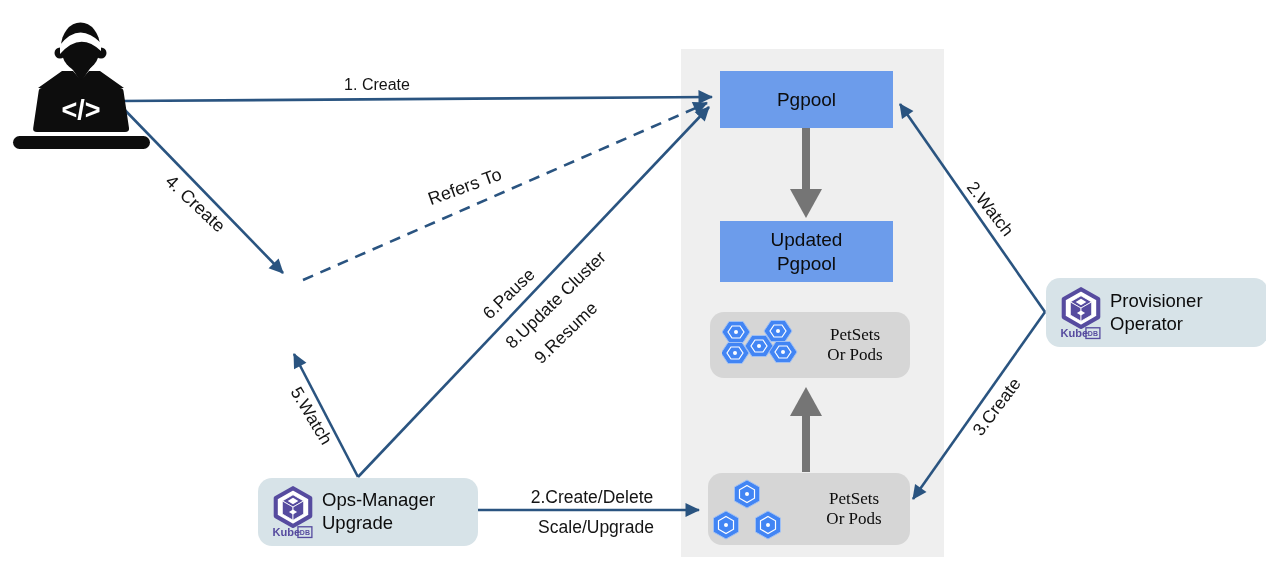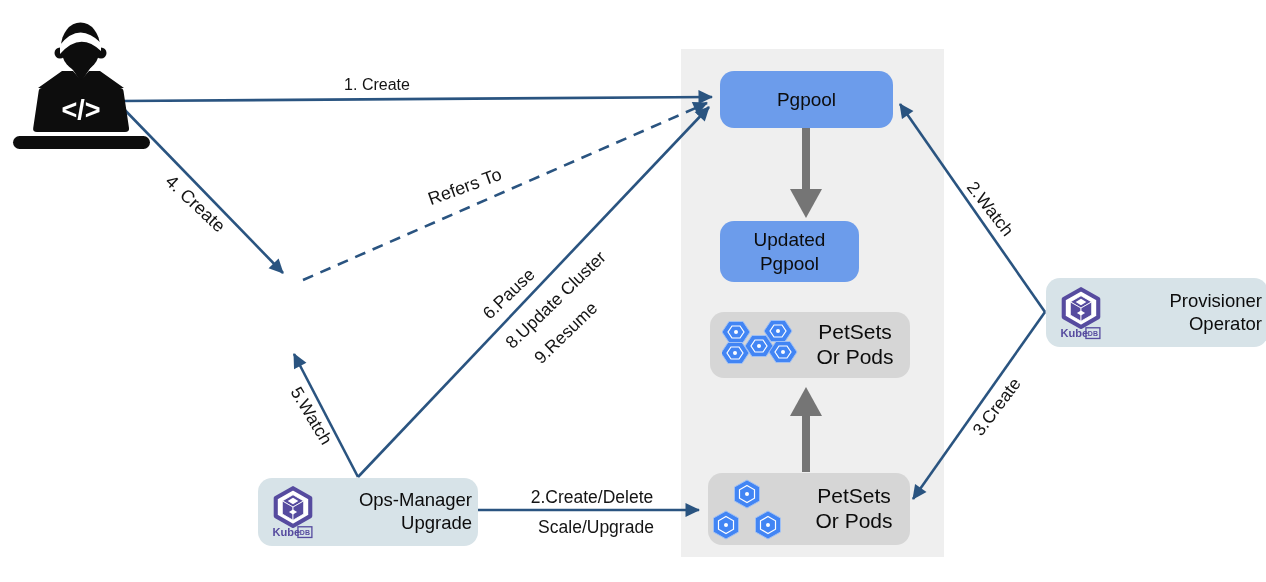--- a/index.html
+++ b/index.html
@@ -7,35 +7,35 @@
     position:relative;width:1266px;height:582px;overflow:hidden;background:#ffffff;
     font-family:"Liberation Sans", sans-serif;color:#121212;
   }
   .abs{position:absolute;}
   
   #stage-panel{left:681px;top:49px;width:263px;height:508px;background:#efefef;}
   #stage-title{left:671px;top:18px;width:283px;text-align:center;font-size:19px;font-weight:bold;color:#1c1c1c;}
   
   .node{position:absolute;display:flex;align-items:center;justify-content:center;
         text-align:center;white-space:pre-line;line-height:1.22;}
-  .blue-node{background:#6c9ceb;border-radius:14px;font-size:19px;color:#0c0c0c;}
+  .blue-node{background:#6c9ceb;border-radius:0;font-size:19px;color:#0c0c0c;}
   #node-pgpool{left:720px;top:71px;width:173px;height:57px;}
-  #node-updated-pgpool{left:720px;top:221px;width:139px;height:61px;}
+  #node-updated-pgpool{left:720px;top:221px;width:173px;height:61px;}
   .pod-box{background:#d6d6d6;border-radius:14px;}
   #node-petsets-top{left:710px;top:312px;width:200px;height:66px;}
   #node-petsets-bottom{left:708px;top:473px;width:202px;height:72px;}
   .pod-label{position:absolute;left:96px;right:6px;top:50%;transform:translateY(-50%);
-             font-size:21px;text-align:center;white-space:pre-line;line-height:1.18;color:#0c0c0c;}
+             font-size:17px;text-align:center;white-space:pre-line;line-height:1.18;color:#0c0c0c;font-family:Liberation Serif, serif;}
   .pod-cluster{position:absolute;}
   .op-box{background:#d7e3e8;border-radius:14px;font-size:19px;color:#0c0c0c;}
   #node-opsrequest{left:138px;top:283px;width:307px;height:63px;font-size:20.5px;}
   .logo-node{display:flex;align-items:center;justify-content:flex-start;padding:0 6px 0 12px;gap:6px;}
   #node-opsmanager{left:258px;top:478px;width:202px;height:68px;}
   #node-provisioner{left:1046px;top:278px;width:204px;height:69px;}
-  .logo-node .op-label{flex:1;text-align:right;font-size:18.5px;white-space:pre-line;line-height:1.22;}
+  .logo-node .op-label{flex:1;text-align:left;font-size:18.5px;white-space:pre-line;line-height:1.22;}
   
   .elabel{position:absolute;white-space:nowrap;font-size:17.5px;color:#141414;
           transform:translate(-50%,-50%);}
   #lbl-create1{left:377px;top:85px;font-size:16px;}
   #lbl-create4{left:195px;top:204px;transform:translate(-50%,-50%) rotate(43deg);font-size:18px;}
   #lbl-refersto{left:465px;top:187px;transform:translate(-50%,-50%) rotate(-20deg);font-size:18px;}
   #lbl-watch2{left:990px;top:209px;transform:translate(-50%,-50%) rotate(52deg);}
   #lbl-create3{left:997px;top:407px;transform:translate(-50%,-50%) rotate(-53deg);}
   #lbl-watch5{left:311px;top:416px;transform:translate(-50%,-50%) rotate(59deg);}
   #lbl-pause6{left:509px;top:294px;transform:translate(-50%,-50%) rotate(-44deg);}

